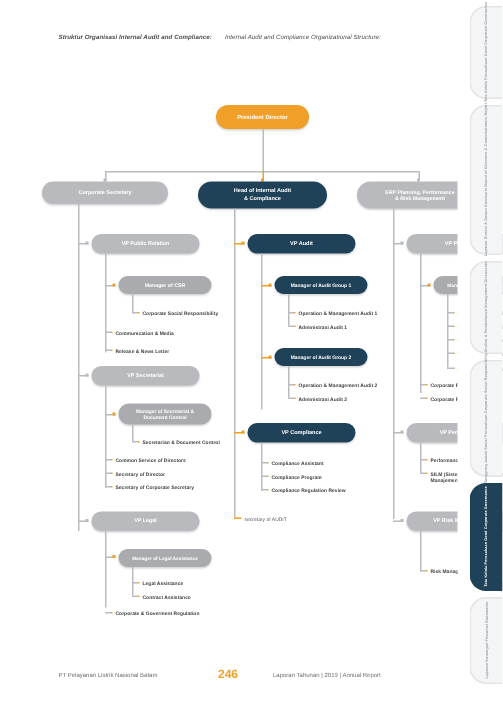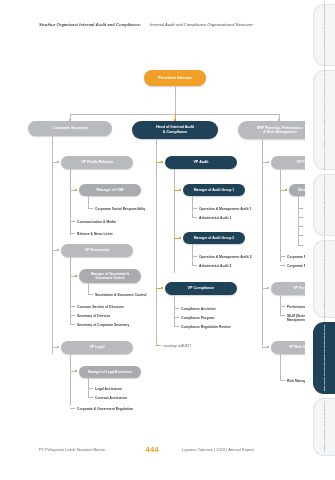--- a/index.html
+++ b/index.html
@@ -333,15 +333,15 @@
 Good Corporate Governance</span>
   </div>
   <div class="vtab" style="top:398px;height:58px;">
     <span>Laporan Keuangan
 Financial Statements</span>
   </div>
 </div>
 
 <div class="footer">
   <div class="fl">PT Pelayanan Listrik Nasional Batam</div>
-  <div class="fp">444</div>
+  <div class="fp">246</div>
   <div class="fr">Laporan Tahunan | 2019 | Annual Report</div>
 </div>
 
 </body></html>

